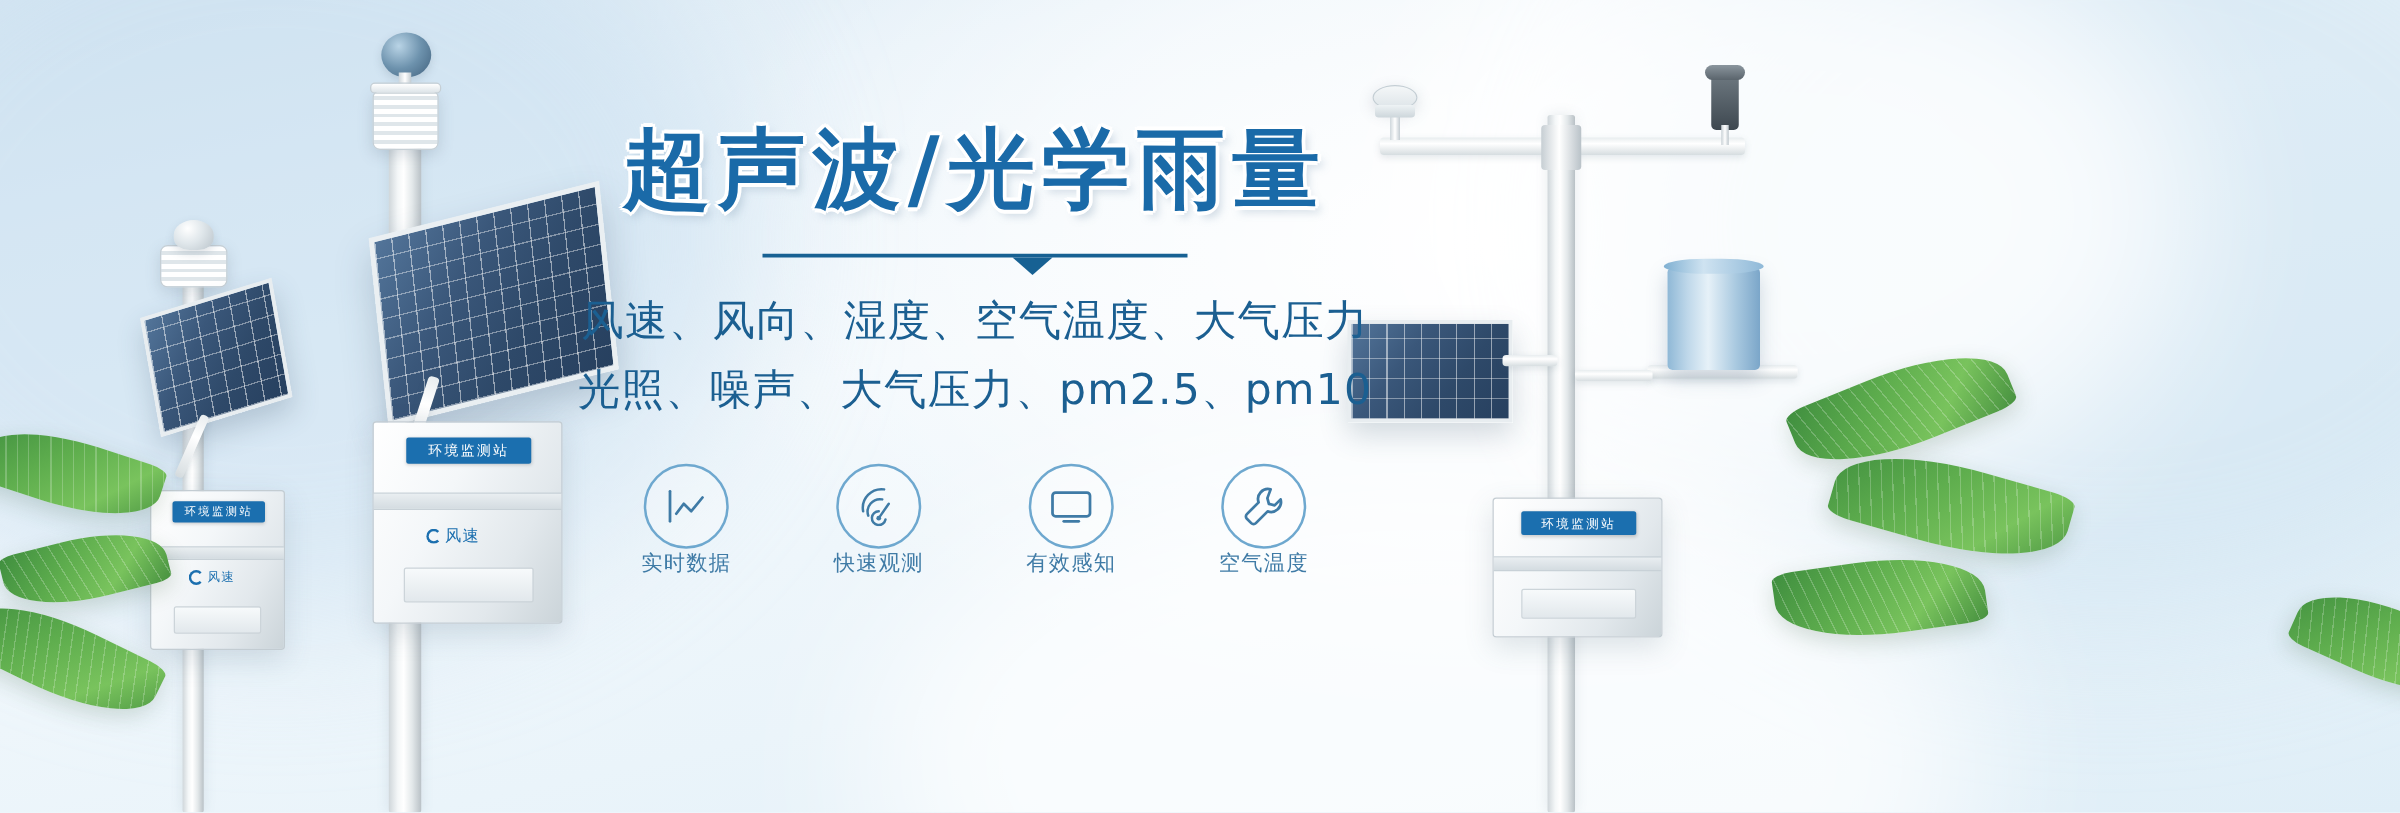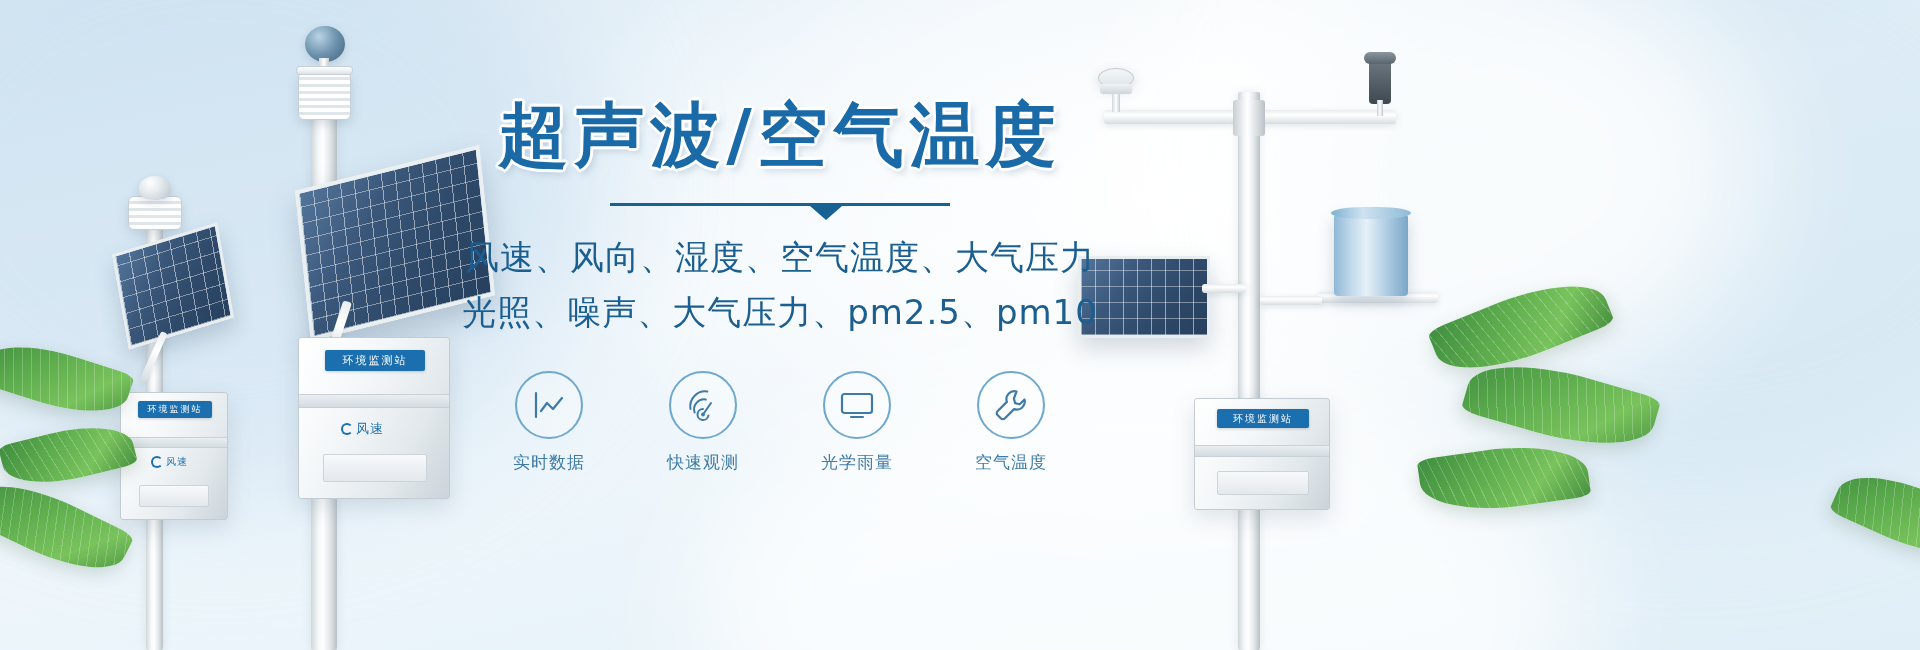--- a/index.html
+++ b/index.html
@@ -192,21 +192,20 @@
   .feature-circle {
     width:68px; height:68px;
     margin:0 auto;
     border:2px solid #6ea8cf;
     border-radius:50%;
     display:flex; align-items:center; justify-content:center;
     background:rgba(255,255,255,0.25);
   }
   .feature-circle svg { display:block; }
   .feature-label {
-    margin-top:12px;
     font-family:"DejaVu Sans","Liberation Sans",sans-serif;
     font-size:17px;
     color:#3f7ba6;
     letter-spacing:1px;
     white-space:nowrap;
   }
 </style>
 </head>
 <body>
 
@@ -335,21 +334,21 @@
               border-radius:10% 60% 10% 60%; transform:rotate(-22deg);"></div>
   <div class="leaf" style="left:1466px; top:372px; width:190px; height:66px;
               border-radius:60% 10% 60% 10%; transform:rotate(16deg);"></div>
   <div class="leaf" style="left:1420px; top:448px; width:168px; height:60px;
               border-radius:10% 60% 10% 60%; transform:rotate(-8deg);"></div>
   <div class="leaf" style="left:1834px; top:486px; width:150px; height:58px;
               border-radius:60% 10% 60% 10%; transform:rotate(24deg);"></div>
 
   <div id="content">
 
-    <div id="main-title">超声波/空气温度</div>
+    <div id="main-title">超声波/光学雨量</div>
 
     <div id="divider-wrap">
       <div id="divider-line"></div>
       <div id="divider-arrow"></div>
     </div>
 
     <div id="sub-1" class="sub-line">风速、风向、湿度、空气温度、大气压力</div>
     <div id="sub-2" class="sub-line">光照、噪声、大气压力、pm2.5、pm10</div>
 
     <div id="features">
@@ -383,21 +382,21 @@
 
       <div class="feature">
         <div class="feature-circle">
           <span>
             <svg width="36" height="30" viewBox="0 0 36 30" fill="none" stroke="#3f7ba6" stroke-width="2.2" stroke-linecap="round" stroke-linejoin="round">
               <rect x="3" y="4" width="30" height="19" rx="2.5"></rect>
               <path d="M12 27 L24 27"></path>
             </svg>
           </span>
         </div>
-        <div class="feature-label">光学雨量</div>
+        <div class="feature-label">有效感知</div>
       </div>
 
       <div class="feature">
         <div class="feature-circle">
           <span>
             <svg width="34" height="34" viewBox="0 0 34 34" fill="none" stroke="#3f7ba6" stroke-width="2.2" stroke-linecap="round" stroke-linejoin="round">
               <path d="M22.5 3.5 a8 8 0 0 0 -9.6 10.4 L3.5 23.3 a2.6 2.6 0 0 0 0 3.7 l3.5 3.5 a2.6 2.6 0 0 0 3.7 0 l9.4 -9.4 a8 8 0 0 0 10.4 -9.6 l-4.8 4.8 l-4.6 -1.2 l-1.2 -4.6 z"></path>
             </svg>
           </span>
         </div>

